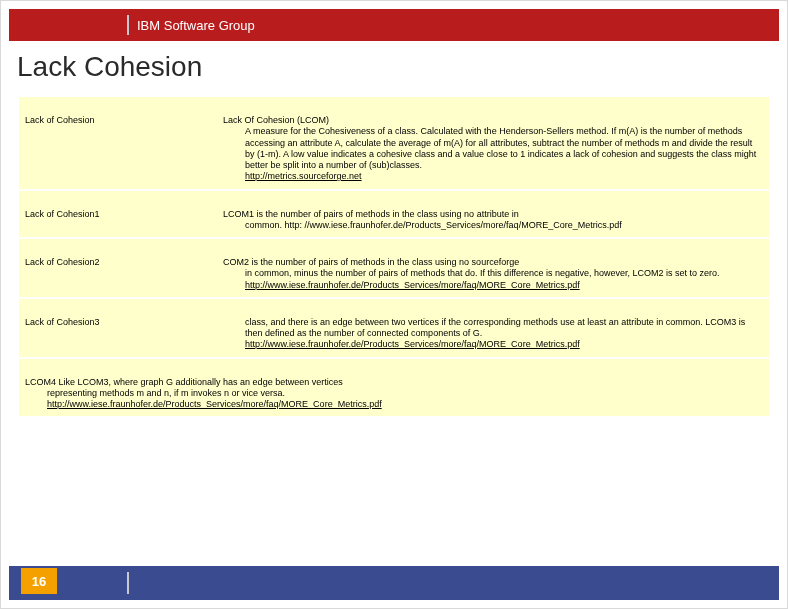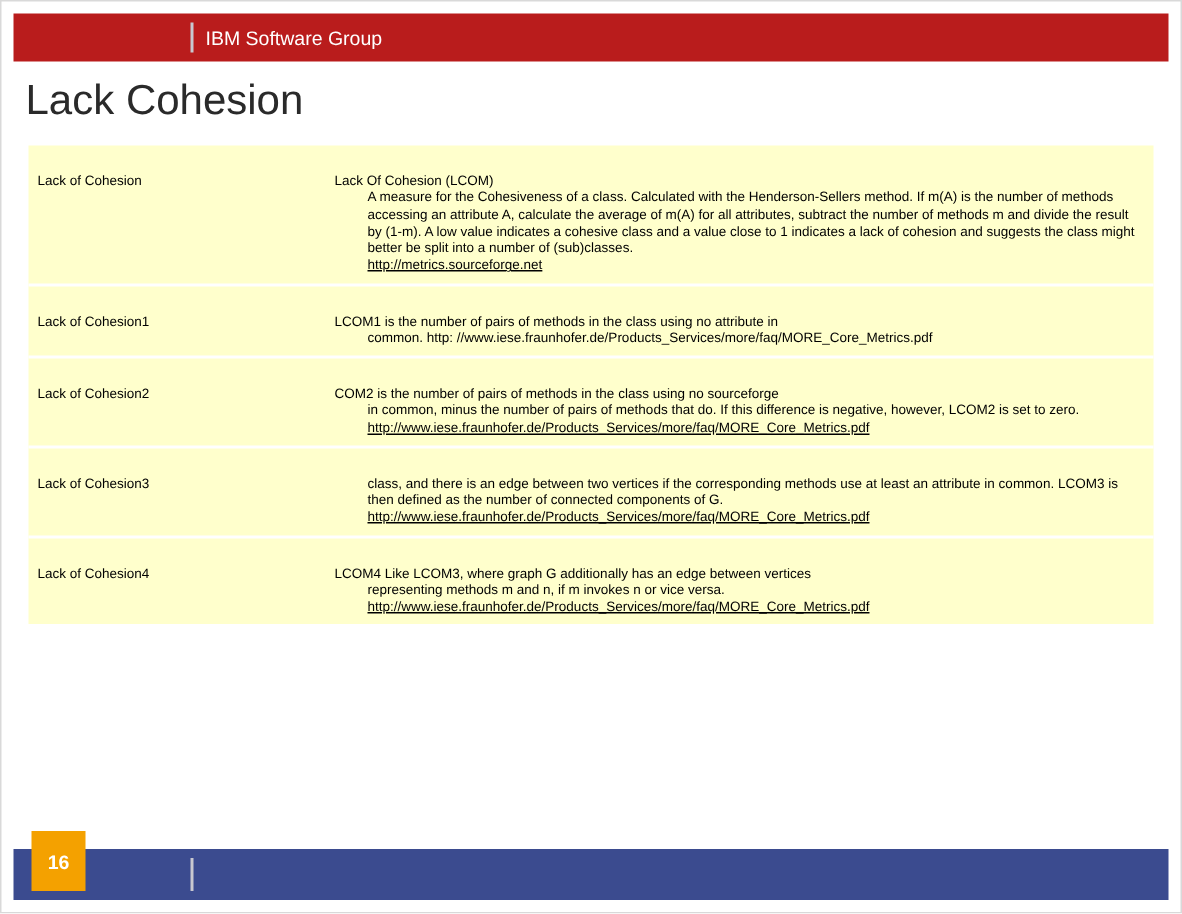--- a/index.html
+++ b/index.html
@@ -102,21 +102,21 @@
   }
   .pagenum {
     position: absolute;
     left: 20px;
     bottom: 14px;
     background: #f4a100;
     color: #ffffff;
     font-size: 13px;
     font-weight: bold;
     width: 36px;
-    height: 40px;
+    height: 26px;
     display: flex;
     align-items: center;
     justify-content: center;
     z-index: 2;
   }
 </style>
 </head>
 <body>
 
 <div class="slide">
@@ -158,21 +158,20 @@
 
     <div class="row">
       <div class="col-left">Lack of Cohesion3</div>
       <div class="col-right">
         <div class="desc">class, and there is an edge between two vertices if the corresponding methods use at least an attribute in common. LCOM3 is then defined as the number of connected components of G.</div>
         <div class="desc"><span class="link">http://www.iese.fraunhofer.de/Products_Services/more/faq/MORE_Core_Metrics.pdf</span></div>
       </div>
     </div>
 
     <div class="row">
-      <div class="col-left">Lack of Cohesion4</div>
       <div class="col-right">
         <div>LCOM4 Like LCOM3, where graph G additionally has an edge between vertices</div>
         <div class="desc">representing methods m and n, if m invokes n or vice versa.</div>
         <div class="desc"><span class="link">http://www.iese.fraunhofer.de/Products_Services/more/faq/MORE_Core_Metrics.pdf</span></div>
       </div>
     </div>
 
   </div>
 
   <div class="pagenum">16</div>

